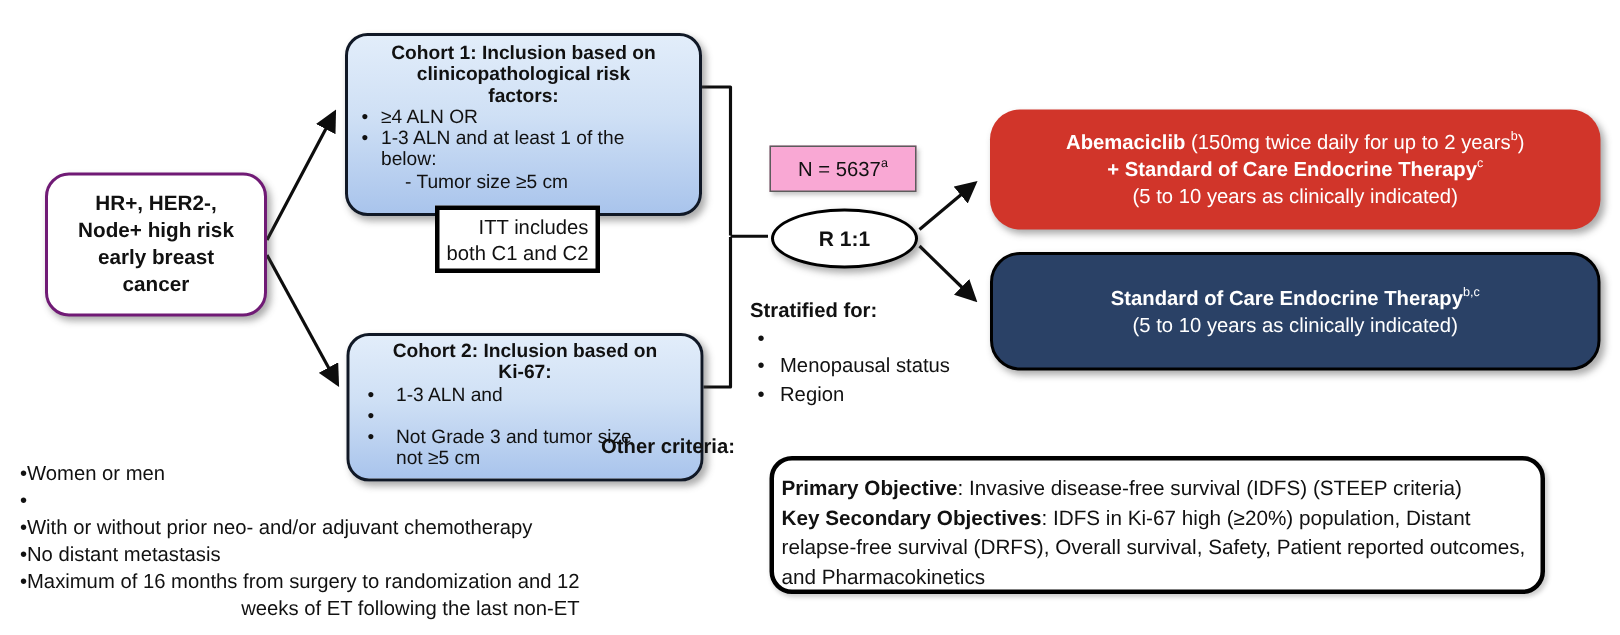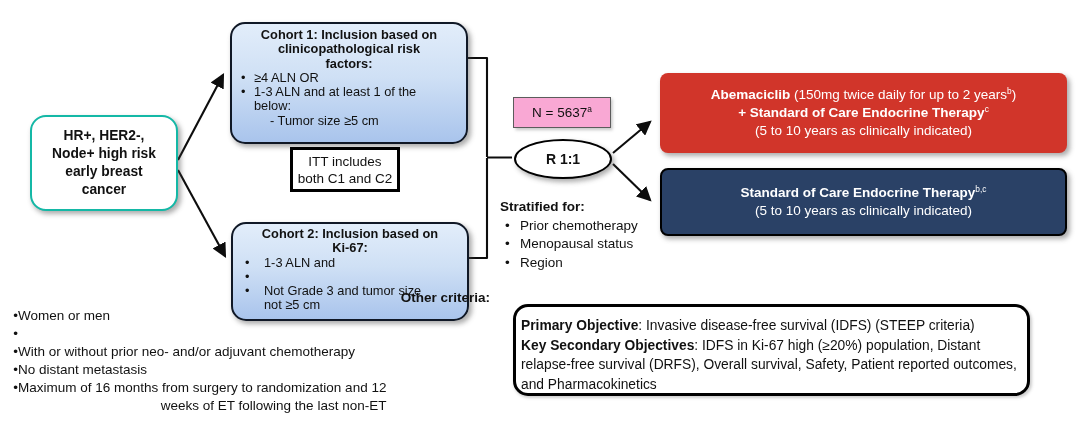--- a/index.html
+++ b/index.html
@@ -8,61 +8,61 @@
     font-family:"Liberation Sans","DejaVu Sans",sans-serif;color:#111;
   }
   .connectors{position:absolute;left:0;top:0;width:1080px;height:423px;}
   .ln{fill:none;stroke:#0d0d0d;stroke-width:2.1;stroke-linejoin:round;stroke-linecap:butt;}
   .box{position:absolute;box-sizing:border-box;}
   .shadow{box-shadow:2.5px 3px 5px rgba(70,70,70,.45);}
   .pre{white-space:pre-line;}
   sup{font-size:.62em;vertical-align:super;line-height:0;}
 
   
-  .pop{left:30px;top:115px;width:148px;height:96px;background:#fff;border:2px solid #14b8a6;
+  .pop{left:30px;top:115px;width:148px;height:96px;background:#fff;border:2px solid #701a75;
        border-radius:16px;display:flex;align-items:center;justify-content:center;
        font-size:13.8px;font-weight:bold;line-height:18px;text-align:center;}
 
   
   .cohort{background:linear-gradient(180deg,var(--cohort_top,#e2edfa) 0%,#cfe0f5 45%,var(--cohort_bottom,#a9c4ec) 100%);
           border:2px solid #101826;border-radius:15px;font-size:12.8px;line-height:14.3px;
           padding:4px 9px 2px 9px;}
   .c1{left:230px;top:7px;width:238px;height:122px;margin-top:15px;}
   .c2{left:231px;top:222px;width:238px;height:99px;padding-top:3px;}
   .ctitle{font-weight:bold;text-align:center;}
   .brow{display:flex;}
   .mk{flex:0 0 13px;}
   .mk2{flex:0 0 22px;padding-left:3px;box-sizing:border-box;}
   .sub{padding-left:29px;}
 
   
-  .itt{left:290px;top:147px;width:110px;height:45px;background:#fff;border:3px solid #000;
-       display:flex;align-items:center;justify-content:center;text-align:center;
+  .itt{left:290px;top:137px;width:110px;height:45px;background:#fff;border:3px solid #000;
+       display:flex;align-items:center;justify-content:center;text-align:right;
        font-size:13.5px;line-height:17px;}
 
   
   .nbox{left:513px;top:97px;width:98px;height:31px;background:#f9a8d4;border:1.5px solid #5c5c5c;
         display:flex;align-items:center;justify-content:center;font-size:13.5px;
         box-shadow:1.5px 2px 3px rgba(90,90,90,.35);}
 
   
   .rell{left:514px;top:139px;width:98px;height:40px;background:#fff;border:2px solid #000;
         border-radius:50%;display:flex;align-items:center;justify-content:center;
         font-size:14px;font-weight:bold;}
 
   
   .strat{left:500px;top:198px;width:180px;font-size:13.5px;line-height:18.5px;}
   .strat .head{font-weight:bold;}
   .strat .brow .mk{flex:0 0 20px;padding-left:5px;box-sizing:border-box;}
 
   
-  .arm{left:660px;width:407px;color:#fff;border-radius:8px;display:flex;flex-direction:column;
+  .arm{left:660px;width:407px;color:#fff;border-radius:20px;display:flex;flex-direction:column;
        align-items:center;justify-content:center;text-align:center;font-size:13.5px;line-height:18px;}
   .armred{top:73px;height:80px;background:var(--red,#d1352a);}
-  .armnavy{top:168px;height:68px;background:var(--navy,#2a4166);border:2px solid #000;}
+  .armnavy{top:168px;height:79px;background:var(--navy,#2a4166);border:2px solid #000;}
 
   
   .other{left:4px;top:289px;width:486px;font-size:13.5px;line-height:18px;text-align:right;}
   .other .head{font-weight:bold;}
   .other .brow .mk{flex:0 0 14px;padding-left:2px;box-sizing:border-box;}
 
   
   .obj{left:513px;top:304px;width:517px;height:92px;background:#fff;border:3.5px solid #000;
        border-radius:15px;padding:9px 5px;font-size:13.8px;line-height:19.5px;
        box-shadow:1.5px 2px 3px rgba(90,90,90,.3);}
@@ -135,21 +135,20 @@
   </div>
 
   <div class="box rell shadow">
     <span>R 1:1</span>
   </div>
 
   <div class="box strat">
     <div class="head">Stratified for:</div>
     <div class="brow">
       <span class="mk">•</span>
-      <span>Prior chemotherapy</span>
     </div>
     <div class="brow">
       <span class="mk">•</span>
       <span>Menopausal status</span>
     </div>
     <div class="brow">
       <span class="mk">•</span>
       <span>Region</span>
     </div>
   </div>

